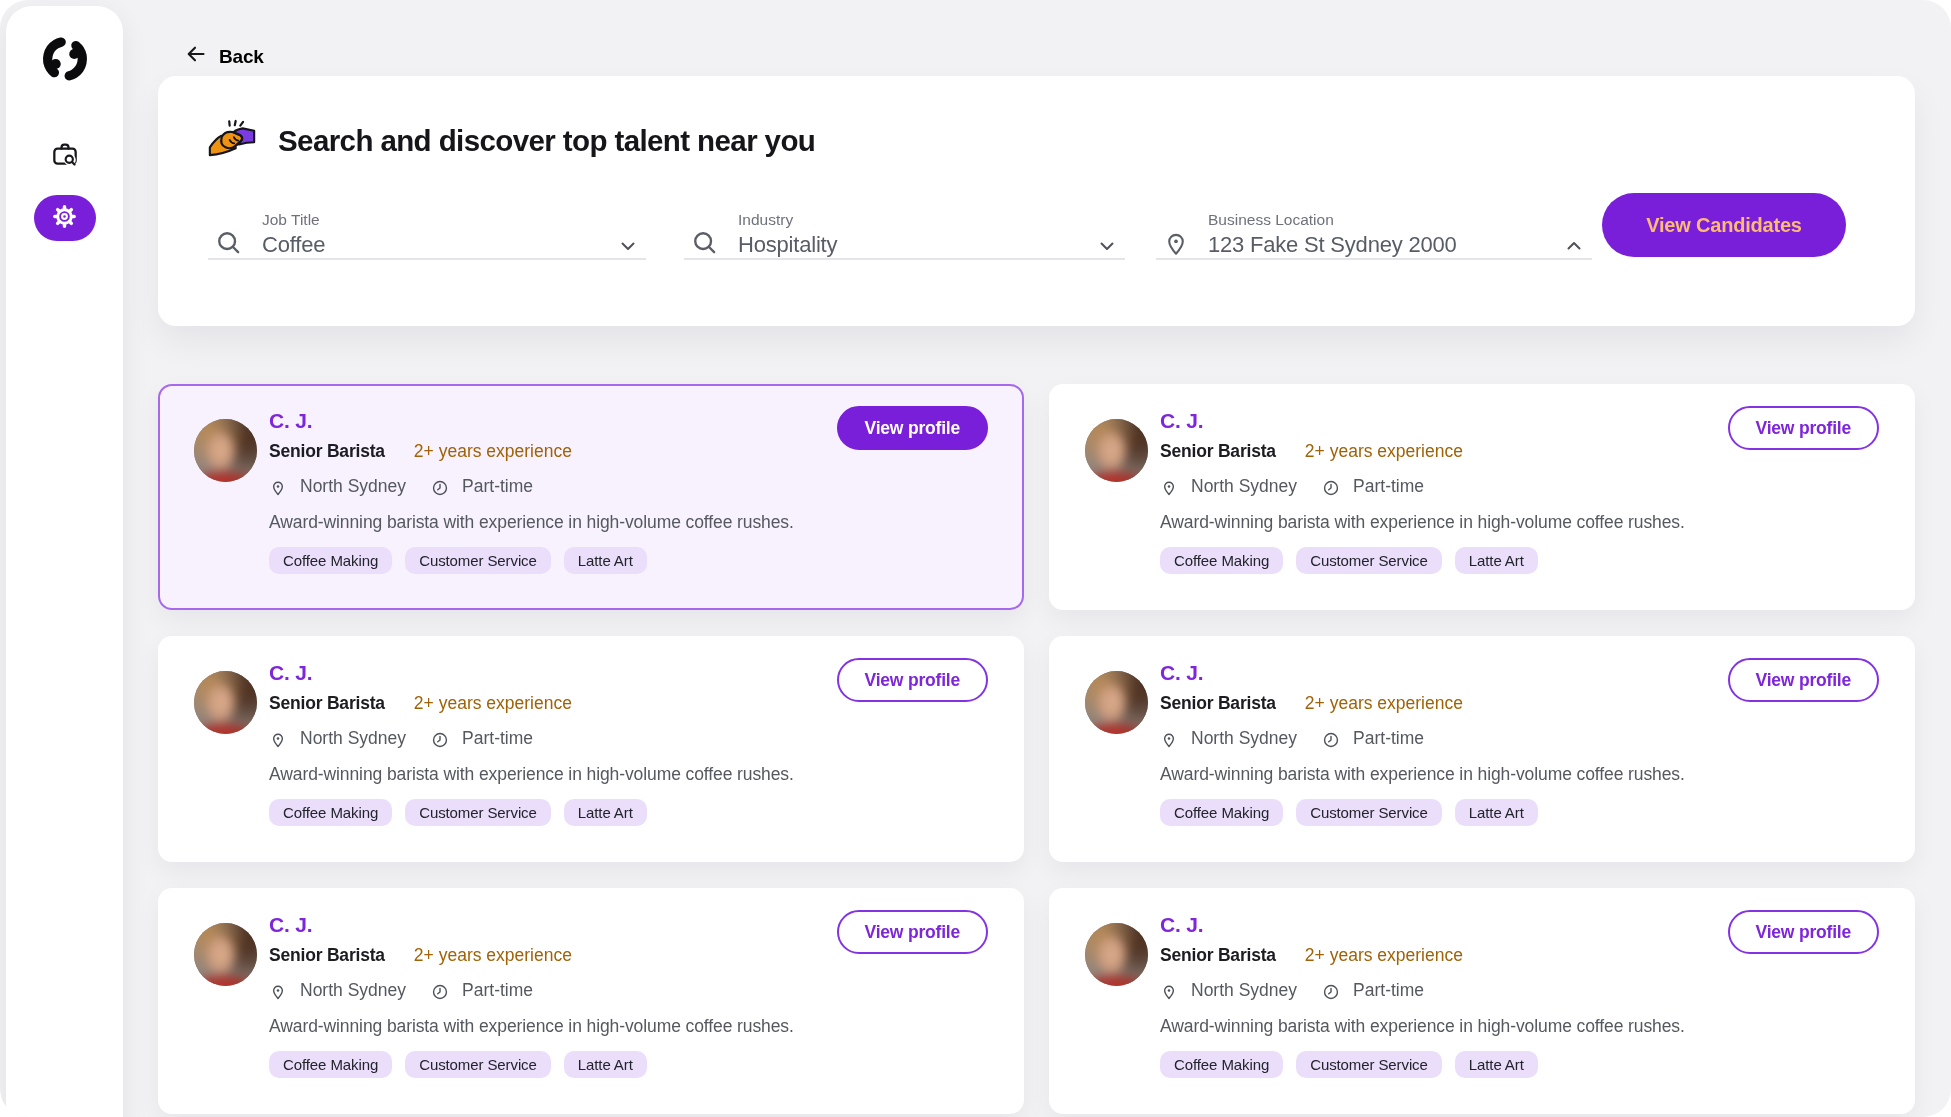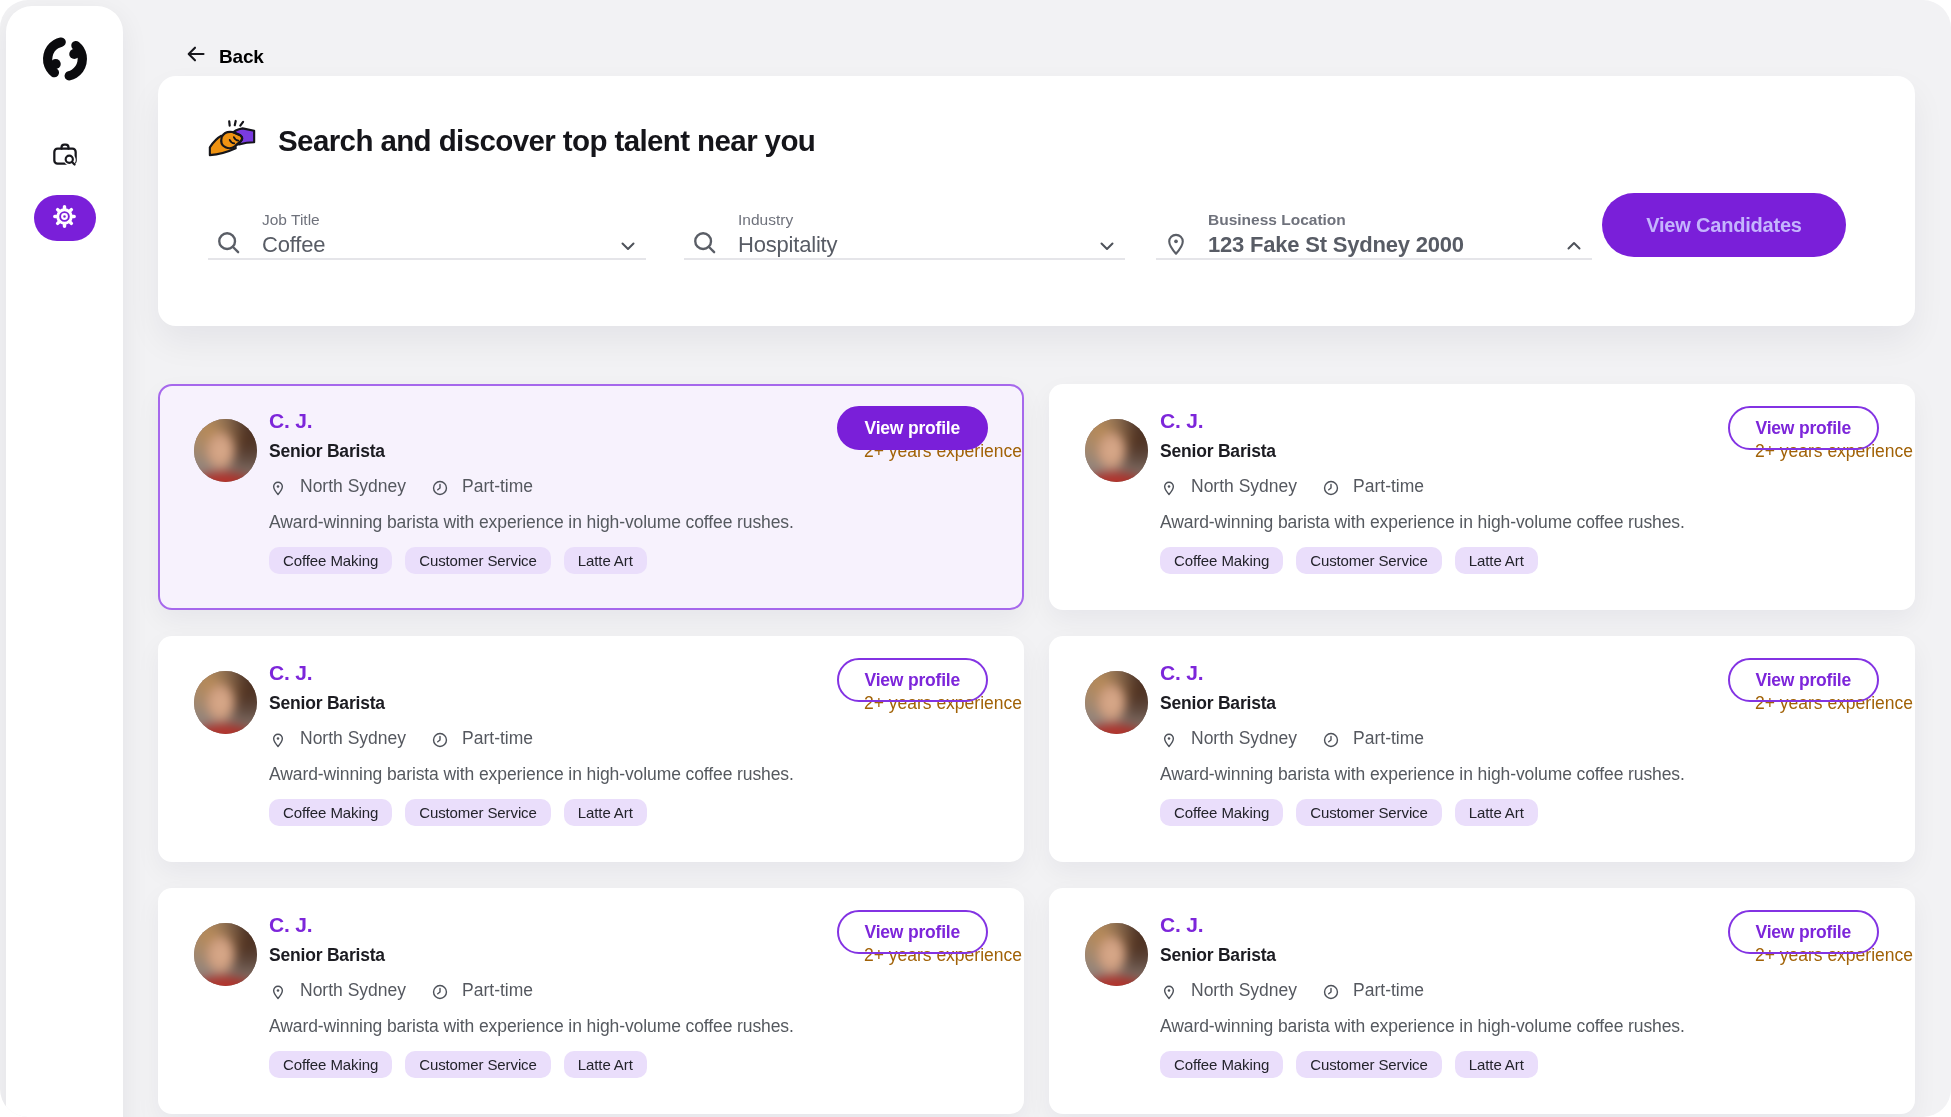--- a/index.html
+++ b/index.html
@@ -22,39 +22,39 @@
   .search-panel { margin-top:5px; height:250px; background:#fff; border-radius:18px; box-shadow:0 16px 34px rgba(25,25,55,.06); padding:42px 69px 0 50px; }
   .panel-heading { display:flex; align-items:center; gap:22px; }
   .panel-heading h1 { font-size:29.5px; font-weight:800; color:#15151a; letter-spacing:-.6px; }
   .fields-row { margin-top:26px; display:flex; align-items:center; }
   .field { height:70px; border-bottom:2px solid #e5e5e9; display:flex; align-items:flex-end; cursor:pointer; }
   .field .lead-ic { margin:6px 18px 0 6px; flex:0 0 auto; display:flex; }
   .f-col { display:flex; flex-direction:column; gap:3px; }
   .f-label { font-size:15.5px; color:#6f727c; }
   .f-value { font-size:22px; color:#585c65; letter-spacing:-.2px; }
   .chev { margin-left:auto; margin-right:6px; display:flex; }
-  .field-1 { width:438px; } .field-2 { width:441px; margin-left:38px; } .field-3 { width:436px; margin-left:31px;font-weight:bold; }
-  .cta-btn { margin-left:auto; width:244px; height:64px; border:none; border-radius:32px; background:var(--accent,#7a1fd9); color:#c4b5fd; font-size:20px; font-weight:bold; letter-spacing:-.2px; cursor:pointer; }
+  .field-1 { width:438px; } .field-2 { width:441px; margin-left:38px; } .field-3 { width:436px; margin-left:31px; }
+  .cta-btn { margin-left:auto; width:244px; height:64px; border:none; border-radius:32px; background:var(--accent,#7a1fd9); color:#fdba74; font-size:20px; font-weight:bold; letter-spacing:-.2px; cursor:pointer; }
 
   
   .grid { margin-top:58px; display:grid; grid-template-columns:1fr 1fr; column-gap:25px; row-gap:26px; }
   .card { position:relative; height:226px; background:#fff; border:2px solid transparent; border-radius:14px; box-shadow:0 10px 26px rgba(25,25,55,.05); }
   .card.selected { background:var(--selected-bg,#f7f2fd); border-color:var(--selected-border,#a668ec); }
   .avatar { position:absolute; left:34px; top:33px; width:63px; height:63px; border-radius:50%; overflow:hidden; background:#8f7a6e; }
   .ava-art { position:absolute; inset:-10px; filter:blur(5px);
     background:
       radial-gradient(ellipse 26% 34% at 44% 50%, #dcae8e 0%, #cb9a7c 55%, rgba(203,154,124,0) 75%),
       radial-gradient(circle at 30% 26%, #b98a55 0%, rgba(185,138,85,0) 46%),
       radial-gradient(circle at 76% 36%, #4e2f1d 0%, rgba(78,47,29,0) 52%),
       radial-gradient(circle at 86% 14%, #3a3034 0%, rgba(58,48,52,0) 55%),
       radial-gradient(ellipse 62% 30% at 48% 96%, #c23a32 0%, #a82f29 55%, rgba(168,47,41,0) 78%),
       linear-gradient(180deg, #9a8d84 0%, #8e7f78 100%); }
   .card-body { margin-left:109px; padding-top:23px; }
   .cand-name { font-size:21px; font-weight:bold; color:var(--name-purple,#7d26da); letter-spacing:-.2px; }
-  .role-row { margin-top:8px; display:flex; align-items:baseline; gap:29px;justify-content:space-between; }
+  .role-row { margin-top:8px; display:flex; align-items:baseline; gap:29px; }
   .role { font-size:17.5px; font-weight:bold; color:#1c1c22; letter-spacing:-.2px; }
   .exp { font-size:17.5px; color:#a16207; }
   .meta-row { margin-top:14px; display:flex; align-items:center; gap:25px; }
   .meta { display:flex; align-items:flex-end; gap:13px; font-size:17.5px; color:#55585f; }
   .meta svg { flex:0 0 auto; }
   .desc { margin-top:15px; font-size:17.5px; color:#55595f; letter-spacing:-.1px; }
   .tags { margin-top:14px; display:flex; gap:13px; }
   .tag { background:var(--tag-bg,#eadefb); color:#23232b; font-size:15px; padding:5px 14px; border-radius:10px; letter-spacing:-.1px; }
   .view-profile { position:absolute; right:34px; top:20px; height:44px; padding:0 26px; border-radius:22px; border:2px solid var(--accent-bright,#8333e3); background:transparent; color:var(--name-purple,#7d26da); font-size:17.5px; font-weight:bold; letter-spacing:-.2px; cursor:pointer; }
   .card.selected .view-profile { background:var(--accent,#7a1fd9); border-color:var(--accent,#7a1fd9); color:#fff; }

